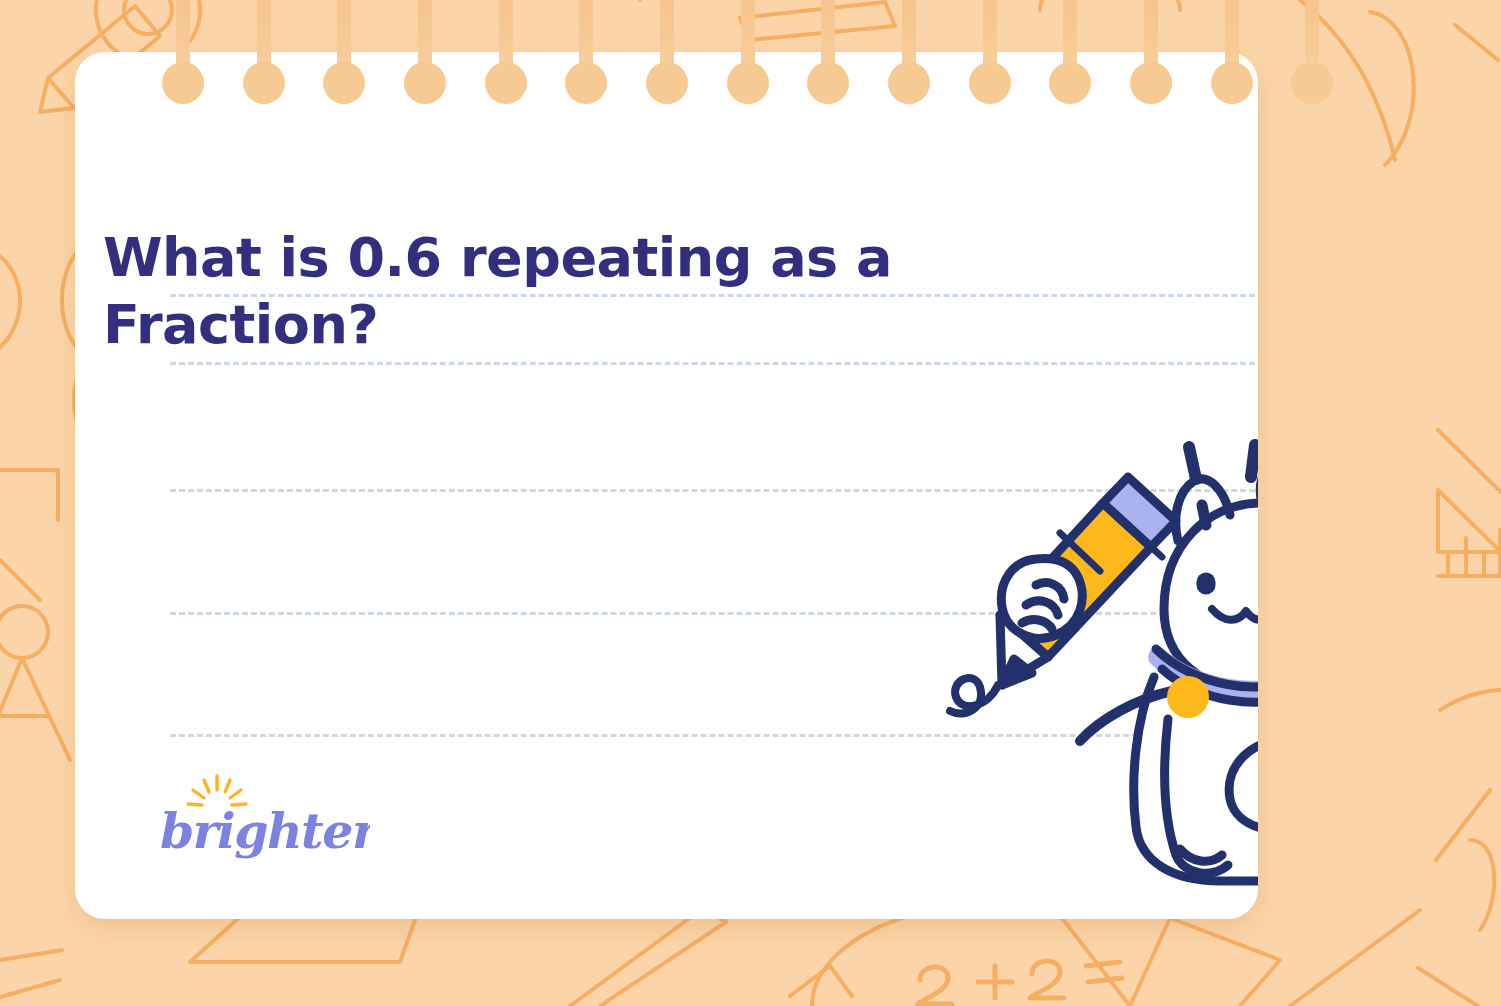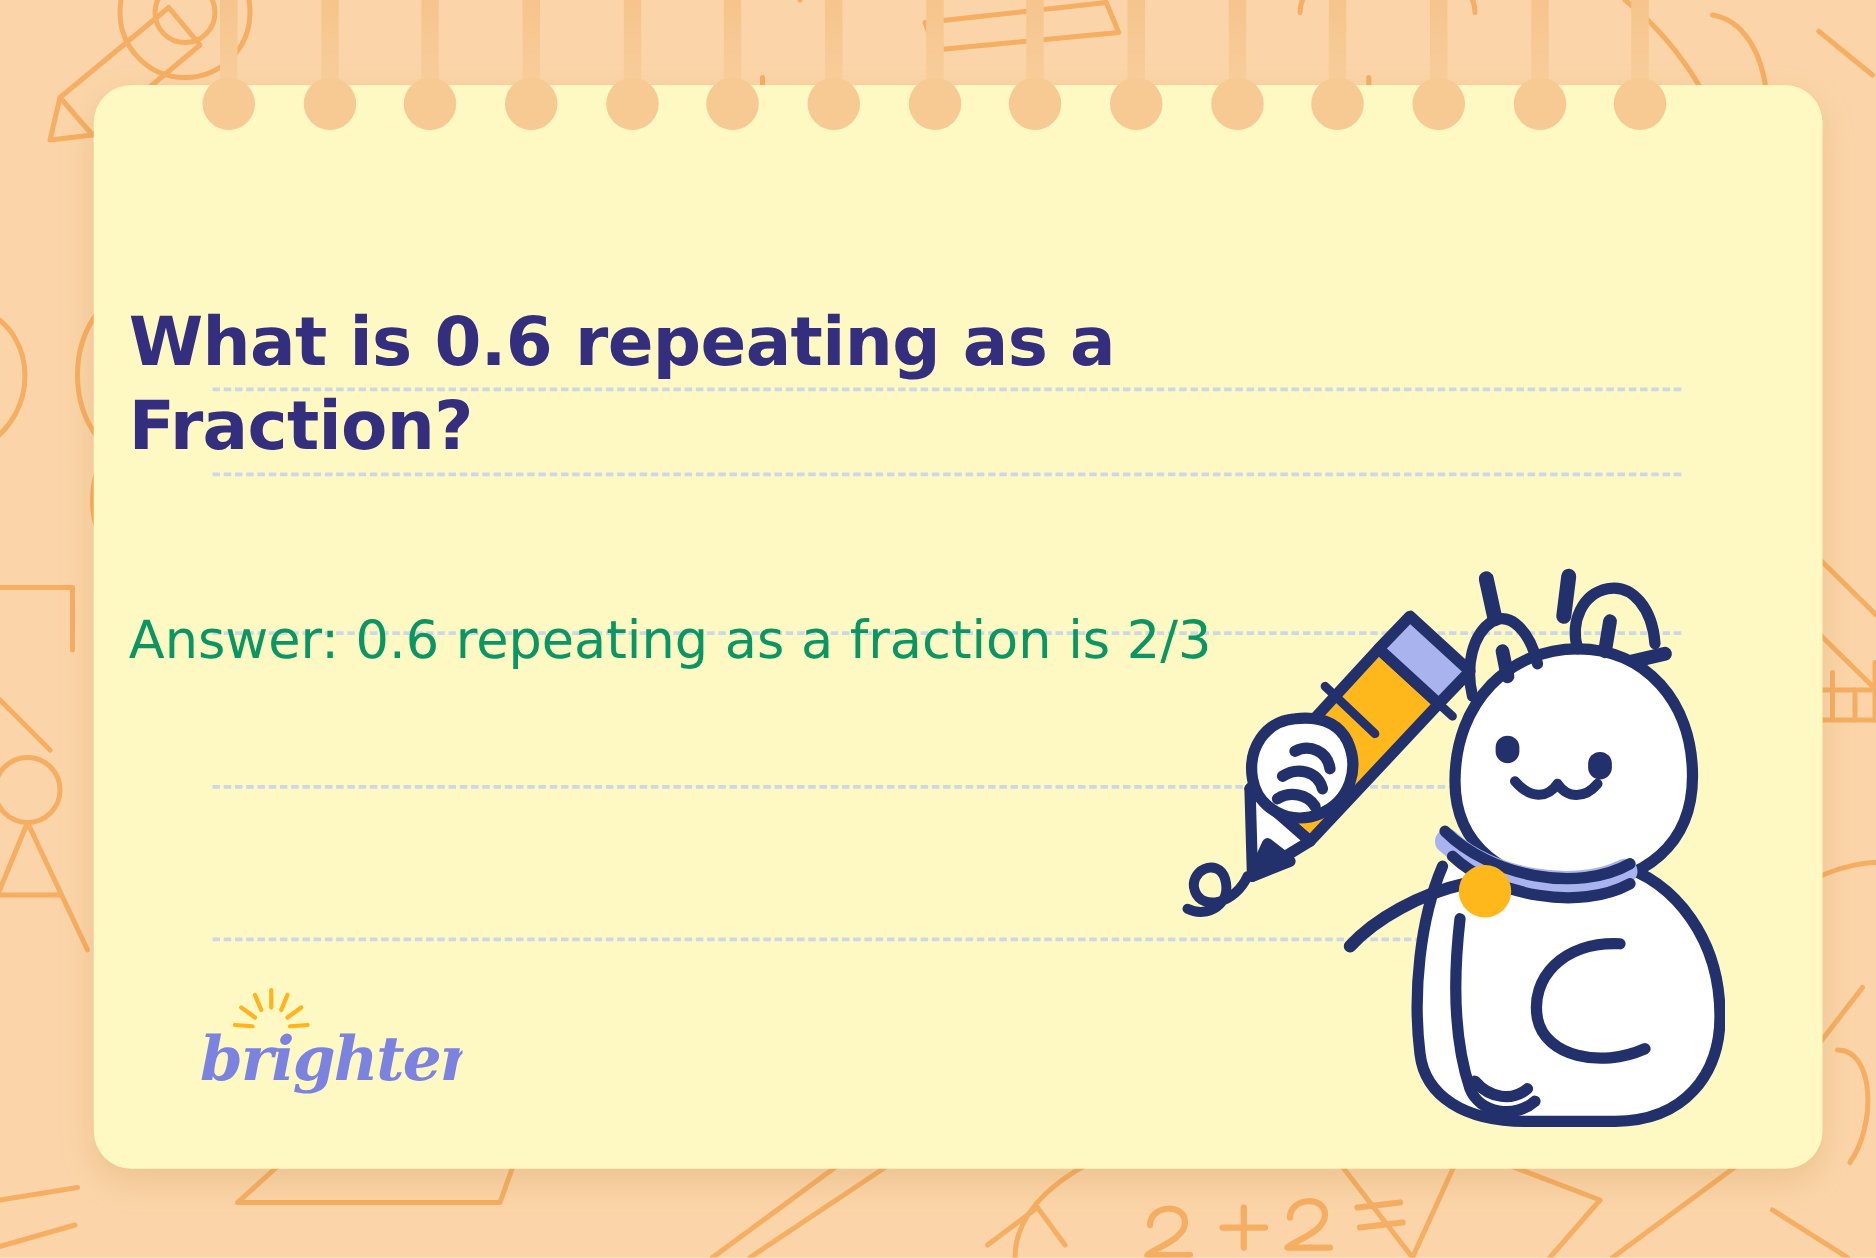--- a/index.html
+++ b/index.html
@@ -10,23 +10,23 @@
     position:relative;
   }
   #stage{position:absolute;inset:0;width:1501px;height:1006px;}
 
   
   .bg-doodles{position:absolute;inset:0;width:1501px;height:1006px;}
 
   
   .card{
     position:absolute;
-    left:75px;top:68px;
-    width:1383px;height:867px;
-    background:#fef9c3;
+    left:75px;top:52px;
+    width:1183px;height:867px;
+    background:#ffffff;
     border-radius:30px;
     box-shadow:0 10px 26px rgba(190,130,60,.22);
     overflow:hidden;
   }
 
   
   .rule{
     position:absolute;
     left:95px;width:1175px;height:0;
     border-top:3px dashed #ccd8e6;
@@ -140,21 +140,20 @@
   <div class="card">
 
     <div class="rule" style="top:242px;"></div>
     <div class="rule" style="top:310px;"></div>
     <div class="rule" style="top:437px;"></div>
     <div class="rule" style="top:560px;"></div>
     <div class="rule" style="top:682px;"></div>
 
     <h1 class="title" style="top:136px;left:28px;">What is 0.6 repeating as a Fraction?</h1>
 
-    <p class="answer" style="top:375px;left:28px;">Answer: 0.6 repeating as a fraction is 2/3</p>
 
     <div class="logo" style="left:85px;top:722px;">
       <svg width="210" height="90" viewBox="0 0 210 90" xmlns="http://www.w3.org/2000/svg" aria-hidden="true">
 
         <g stroke="#ffb41f" stroke-width="3.4" stroke-linecap="round">
           <path d="M57 2 L57 16"></path>
           <path d="M44 6 L49 18"></path>
           <path d="M70 6 L65 18"></path>
           <path d="M33 16 L44 24"></path>
           <path d="M81 16 L70 24"></path>

